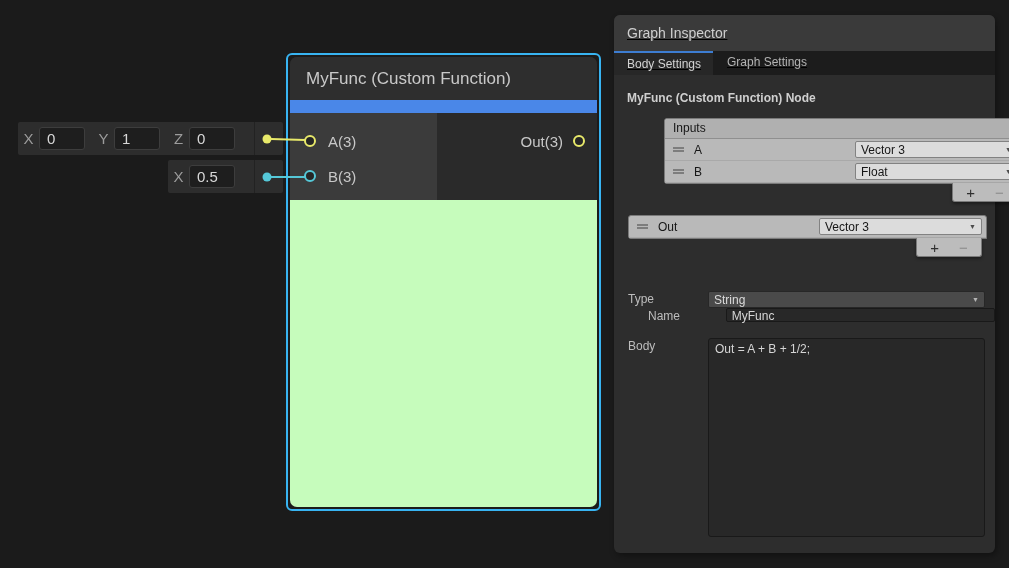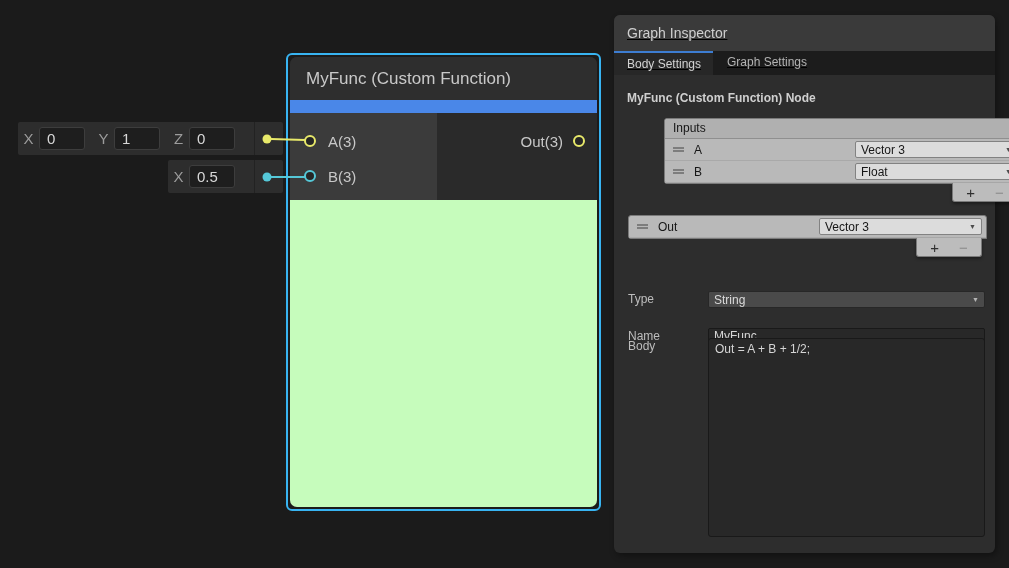--- a/index.html
+++ b/index.html
@@ -70,21 +70,21 @@
                   box-shadow:0 2px 3px rgba(0,0,0,0.35); }
   .btn-add { font-size:15px; color:#2e2e2e; line-height:17px; }
   .btn-remove { font-size:15px; color:#8a8a8a; line-height:17px; }
 
   .prop-row { position:absolute; left:0; width:381px; display:flex; }
   .prop-label { width:94px; padding-left:14px; font-size:12px; color:#bdbdbd; line-height:17px; }
   .dd-dark { width:277px; height:17px; background:#4a4a4a; border:1px solid #272727; border-radius:2px;
              display:flex; align-items:center; font-size:12px; color:#dadada; }
   .dd-dark .dd-text { padding-left:5px; flex:1; }
   .dd-dark .dd-arrow { color:#b5b5b5; }
-  .text-field { width:277px; height:26px; background:#282828; border:1px solid #191919; border-radius:2px;
+  .text-field { width:277px; height:14px; background:#282828; border:1px solid #191919; border-radius:2px;
                 font-size:12px; color:#d6d6d6; line-height:15px; padding-left:5px; }
   .text-area { width:277px; height:199px; background:#282828; border:1px solid #191919; border-radius:3px;
                font-size:12px; color:#d6d6d6; padding:3px 6px; }
 </style>
 </head>
 <body>
 
 <div class="stage">
 
   <div class="val-widget vw-vec3">
@@ -193,21 +193,21 @@
     </div>
 
     <div class="prop-row" style="top:276px;">
       <span class="prop-label">Type</span>
       <div class="dd-dark">
         <span class="dd-text">String</span>
         <span class="dd-arrow">▼</span>
       </div>
     </div>
 
-    <div class="prop-row" style="top:313px;">
+    <div class="prop-row" style="top:293px;padding-left:20px;">
       <span class="prop-label">Name</span>
       <div class="text-field">MyFunc</div>
     </div>
 
     <div class="prop-row" style="top:323px;">
       <span class="prop-label">Body</span>
       <div class="text-area">Out = A + B + 1/2;</div>
     </div>
   </div>
 

